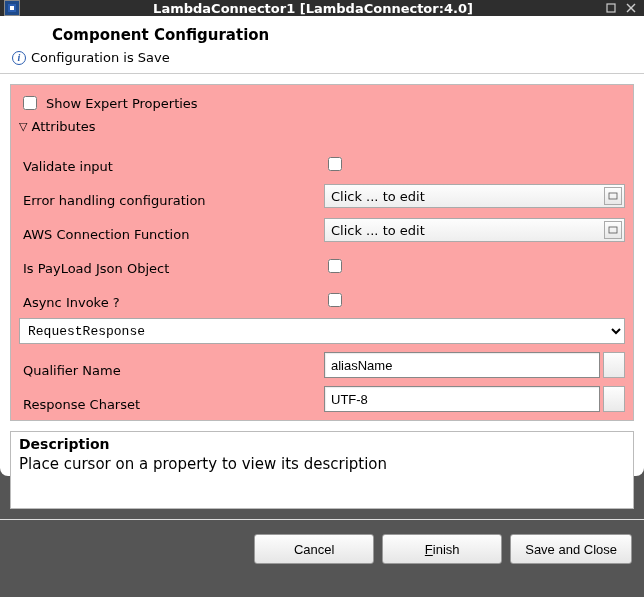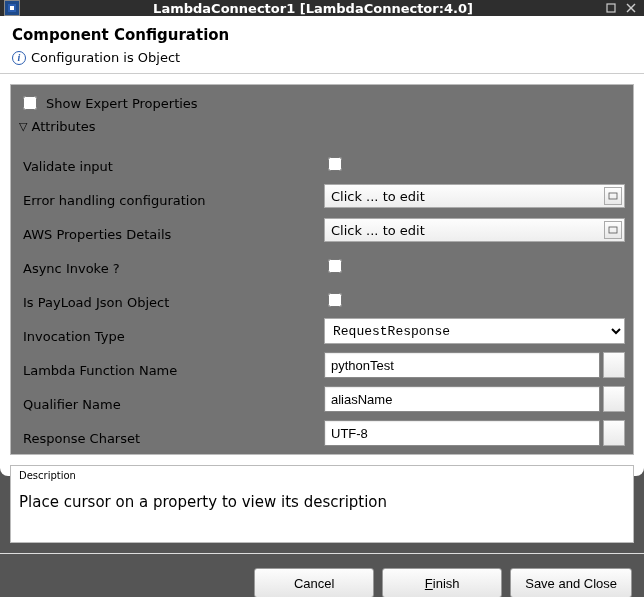--- a/index.html
+++ b/index.html
@@ -56,20 +56,21 @@
   }
   .header-area {
     padding: 10px 12px 8px 12px;
     border-bottom: 1px solid #ccc;
     background: #fff;
   }
   .header-title {
     font-size: 15px;
     font-weight: bold;
     margin-bottom: 6px;
+    margin-left: 40px;
   }
   .status-row {
     display: flex;
     align-items: center;
     gap: 5px;
     font-size: 13px;
   }
   .info-icon {
     width: 14px; height: 14px;
     border-radius: 50%;
@@ -85,21 +86,21 @@
   }
   .content-area {
     flex: 1;
     padding: 10px;
     display: flex;
     flex-direction: column;
   }
   .props-panel {
     border: 1px solid #bbb;
     padding: 8px;
-    background: #737373;
+    background: #fca5a5;
     flex: 1;
   }
   .expert-row {
     display: flex;
     align-items: center;
     gap: 6px;
     margin-bottom: 6px;
   }
   .section-header {
     display: flex;
@@ -182,22 +183,23 @@
     background: linear-gradient(#fdfdfd,#eaeaea);
   }
   .desc-panel {
     border: 1px solid #bbb;
     margin-top: 10px;
     padding: 4px 8px 8px 8px;
     background: #fff;
     height: 78px;
   }
   .desc-title {
-    font-size: 10px;
-    margin-bottom: 12px;
+    font-size: 14px;
+    margin-bottom: 3px;
+    font-weight: bold;
   }
   .desc-text {
     font-size: 15px;
   }
   .button-bar {
     padding: 14px 12px;
     display: flex;
     justify-content: flex-end;
     gap: 8px;
     border-top: 1px solid #ddd;
@@ -239,21 +241,21 @@
           <line x1="1" y1="1" x2="9" y2="9" stroke="#ccc" stroke-width="1.4"></line>
           <line x1="9" y1="1" x2="1" y2="9" stroke="#ccc" stroke-width="1.4"></line>
         </svg>
     </span>
   </div>
 
   <div class="header-area">
     <div class="header-title">Component Configuration</div>
     <div class="status-row">
       <span class="info-icon">i</span>
-      <span>Configuration is Object</span>
+      <span>Configuration is Save</span>
     </div>
   </div>
 
   <div class="content-area">
     <div class="props-panel">
 
       <div class="expert-row">
         <input type="checkbox" style="">
         <span>Show Expert Properties</span>
       </div>
@@ -278,65 +280,55 @@
             <span class="ellipsis-btn">
               <svg width="10" height="8" viewBox="0 0 10 8">
                   <rect x="1" y="1" width="8" height="6" fill="none" stroke="#555" stroke-width="0.8"></rect>
                 </svg>
             </span>
           </div>
         </div>
       </div>
 
       <div class="prop-row">
-        <div class="prop-label">AWS Properties Details</div>
+        <div class="prop-label">AWS Connection Function</div>
         <div class="prop-control">
           <div class="click-edit">
             <span>Click ... to edit</span>
             <span class="ellipsis-btn">
               <svg width="10" height="8" viewBox="0 0 10 8">
                   <rect x="1" y="1" width="8" height="6" fill="none" stroke="#555" stroke-width="0.8"></rect>
                 </svg>
             </span>
           </div>
         </div>
       </div>
 
       <div class="prop-row">
+        <div class="prop-label">Is PayLoad Json Object</div>
+        <div class="prop-control">
+            <input type="checkbox" style="">
+          </div>
+      </div>
+
+      <div class="prop-row">
         <div class="prop-label">Async Invoke ?</div>
         <div class="prop-control">
             <input type="checkbox" style="">
           </div>
       </div>
 
       <div class="prop-row">
-        <div class="prop-label">Is PayLoad Json Object</div>
-        <div class="prop-control">
-            <input type="checkbox" style="">
-          </div>
-      </div>
-
-      <div class="prop-row">
-        <div class="prop-label">Invocation Type</div>
         <div class="prop-control">
           <select class="combo">
             <option>RequestResponse</option>
           </select>
         </div>
       </div>
 
-      <div class="prop-row">
-        <div class="prop-label">Lambda Function Name</div>
-        <div class="prop-control">
-          <div class="text-with-btn">
-            <input type="text" value="pythonTest" style="">
-            <button class="mini-btn"></button>
-          </div>
-        </div>
-      </div>
 
       <div class="prop-row">
         <div class="prop-label">Qualifier Name</div>
         <div class="prop-control">
           <div class="text-with-btn">
             <input type="text" value="aliasName" style="">
             <button class="mini-btn"></button>
           </div>
         </div>
       </div>

